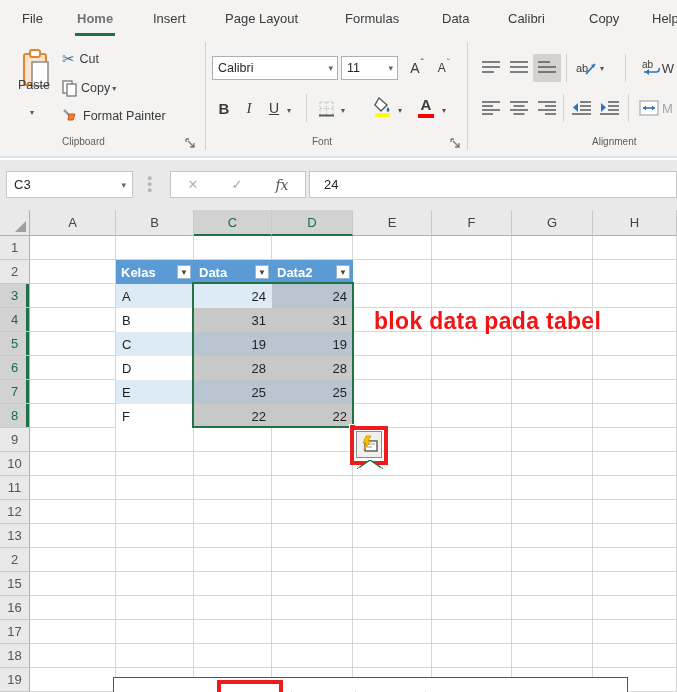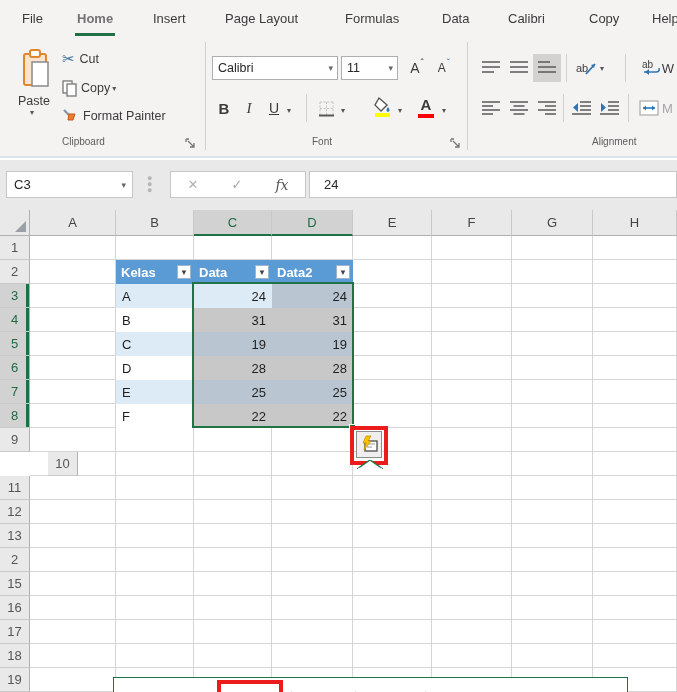--- a/index.html
+++ b/index.html
@@ -80,21 +80,21 @@
       </div>
 
     <div>
       <div class="ico-btn" style="left:14px;top:44px;width:42px;height:50px;">
         <svg width="30" height="40" viewBox="0 0 30 40">
           <rect x="4" y="5" width="22" height="31" rx="2" fill="#fbe3d0" stroke="#e0862c" stroke-width="2"></rect>
           <rect x="10" y="1" width="10" height="7" rx="2" fill="#fff" stroke="#e0862c" stroke-width="2"></rect>
           <rect x="12" y="13" width="16" height="24" fill="#fff" stroke="#8a8a8a" stroke-width="1.5"></rect>
         </svg>
       </div>
-      <div class="btn-label" style="position:absolute;left:18px;top:94px;">Paste</div>
+      <div class="btn-label" style="position:absolute;left:18px;top:78px;">Paste</div>
       <div style="position:absolute;left:30px;top:108px;font-size:8px;color:#555;">▾</div>
 
       <div class="ico-btn" style="left:62px;top:50px;height:18px;">
         <span style="font-size:15px;color:#41719c;">✂</span>
         <span class="btn-label" style="margin-left:5px;">Cut</span>
       </div>
       <div class="ico-btn" style="left:62px;top:79px;height:18px;">
         <svg width="15" height="17" viewBox="0 0 15 17">
           <rect x="1" y="1" width="9" height="12" fill="#fff" stroke="#7f7f7f" stroke-width="1.4"></rect>
           <rect x="5" y="4" width="9" height="12" fill="#fff" stroke="#7f7f7f" stroke-width="1.4"></rect>
@@ -317,21 +317,21 @@
     <div id="rowheads">
         <div class="rowhead" style="top: 26px; height: 24px;">1</div>
         <div class="rowhead" style="top: 50px; height: 24px;">2</div>
         <div class="rowhead sel" style="top: 74px; height: 24px;">3</div>
         <div class="rowhead sel" style="top: 98px; height: 24px;">4</div>
         <div class="rowhead sel" style="top: 122px; height: 24px;">5</div>
         <div class="rowhead sel" style="top: 146px; height: 24px;">6</div>
         <div class="rowhead sel" style="top: 170px; height: 24px;">7</div>
         <div class="rowhead sel" style="top: 194px; height: 24px;">8</div>
         <div class="rowhead" style="top: 218px; height: 24px;">9</div>
-        <div class="rowhead" style="top: 242px; height: 24px; margin-left: 48px;">10</div>
+        <div class="rowhead" style="top: 242px; height: 24px;">10</div>
         <div class="rowhead" style="top: 266px; height: 24px;">11</div>
         <div class="rowhead" style="top: 290px; height: 24px;">12</div>
         <div class="rowhead" style="top: 314px; height: 24px;">13</div>
         <div class="rowhead" style="top: 338px; height: 24px;">2</div>
         <div class="rowhead" style="top: 362px; height: 24px;">15</div>
         <div class="rowhead" style="top: 386px; height: 24px;">16</div>
         <div class="rowhead" style="top: 410px; height: 24px;">17</div>
         <div class="rowhead" style="top: 434px; height: 24px;">18</div>
         <div class="rowhead" style="top: 458px; height: 24px;">19</div>
       </div>
@@ -355,20 +355,21 @@
         <div class="tcell" style="left: 194px; top: 170px; width: 78px; height: 24px; background: rgb(185, 198, 210); padding-right: 6px; justify-content: flex-end;">25</div>
         <div class="tcell" style="left: 272px; top: 170px; width: 81px; height: 24px; background: rgb(185, 198, 210); padding-right: 6px; justify-content: flex-end;">25</div>
         <div class="tcell" style="left: 116px; top: 194px; width: 78px; height: 24px; background: rgb(255, 255, 255); padding-left: 6px; justify-content: flex-start;">F</div>
         <div class="tcell" style="left: 194px; top: 194px; width: 78px; height: 24px; background: rgb(200, 200, 200); padding-right: 6px; justify-content: flex-end;">22</div>
         <div class="tcell" style="left: 272px; top: 194px; width: 81px; height: 24px; background: rgb(200, 200, 200); padding-right: 6px; justify-content: flex-end;">22</div>
       </div>
 
     <div class="selrect" style="left:192px;top:72px;width:162px;height:146px;"></div>
     <div class="fillhandle" style="left:349px;top:214px;"></div>
 
+    <div class="annot-text" style="left: 374px; top: 98px; color: rgb(242, 20, 20);">blok data pada tabel</div>
 
     <div class="qa-btn" style="left:356px;top:221px;">
       <svg width="19" height="19" viewBox="0 0 19 19">
         <rect x="5" y="6" width="12" height="10" fill="#fff" stroke="#595959" stroke-width="1.4"></rect>
         <path d="M7,9 H15 M7,12 H12" stroke="#9a9a9a" stroke-width="1"></path>
         <path d="M6,1 L11,1 L8,6 L11,6 L4,15 L6,8 L3,8 Z" fill="#ffc000" stroke="#bf8f00" stroke-width="0.7"></path>
       </svg>
     </div>
     <div class="redbox" style="left:350px;top:216px;width:38px;height:39px;"></div>
 

